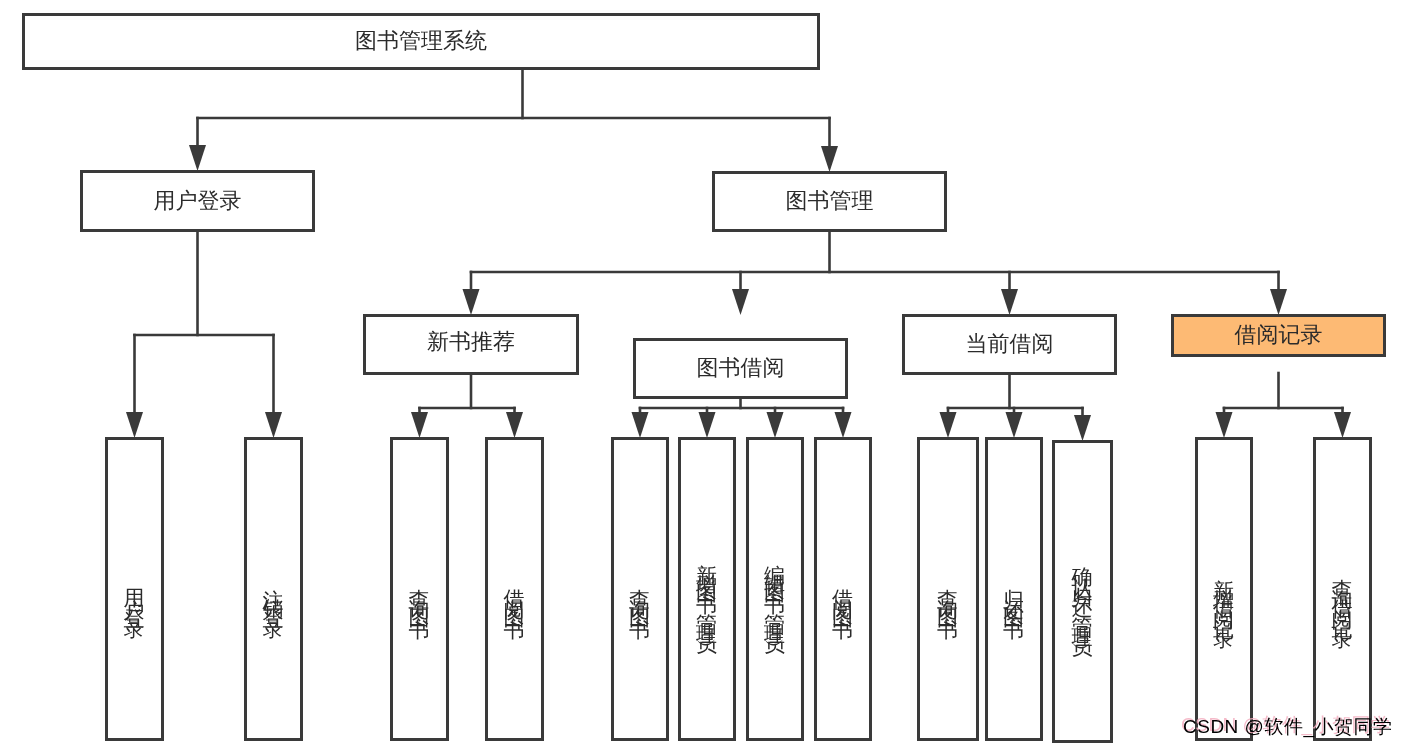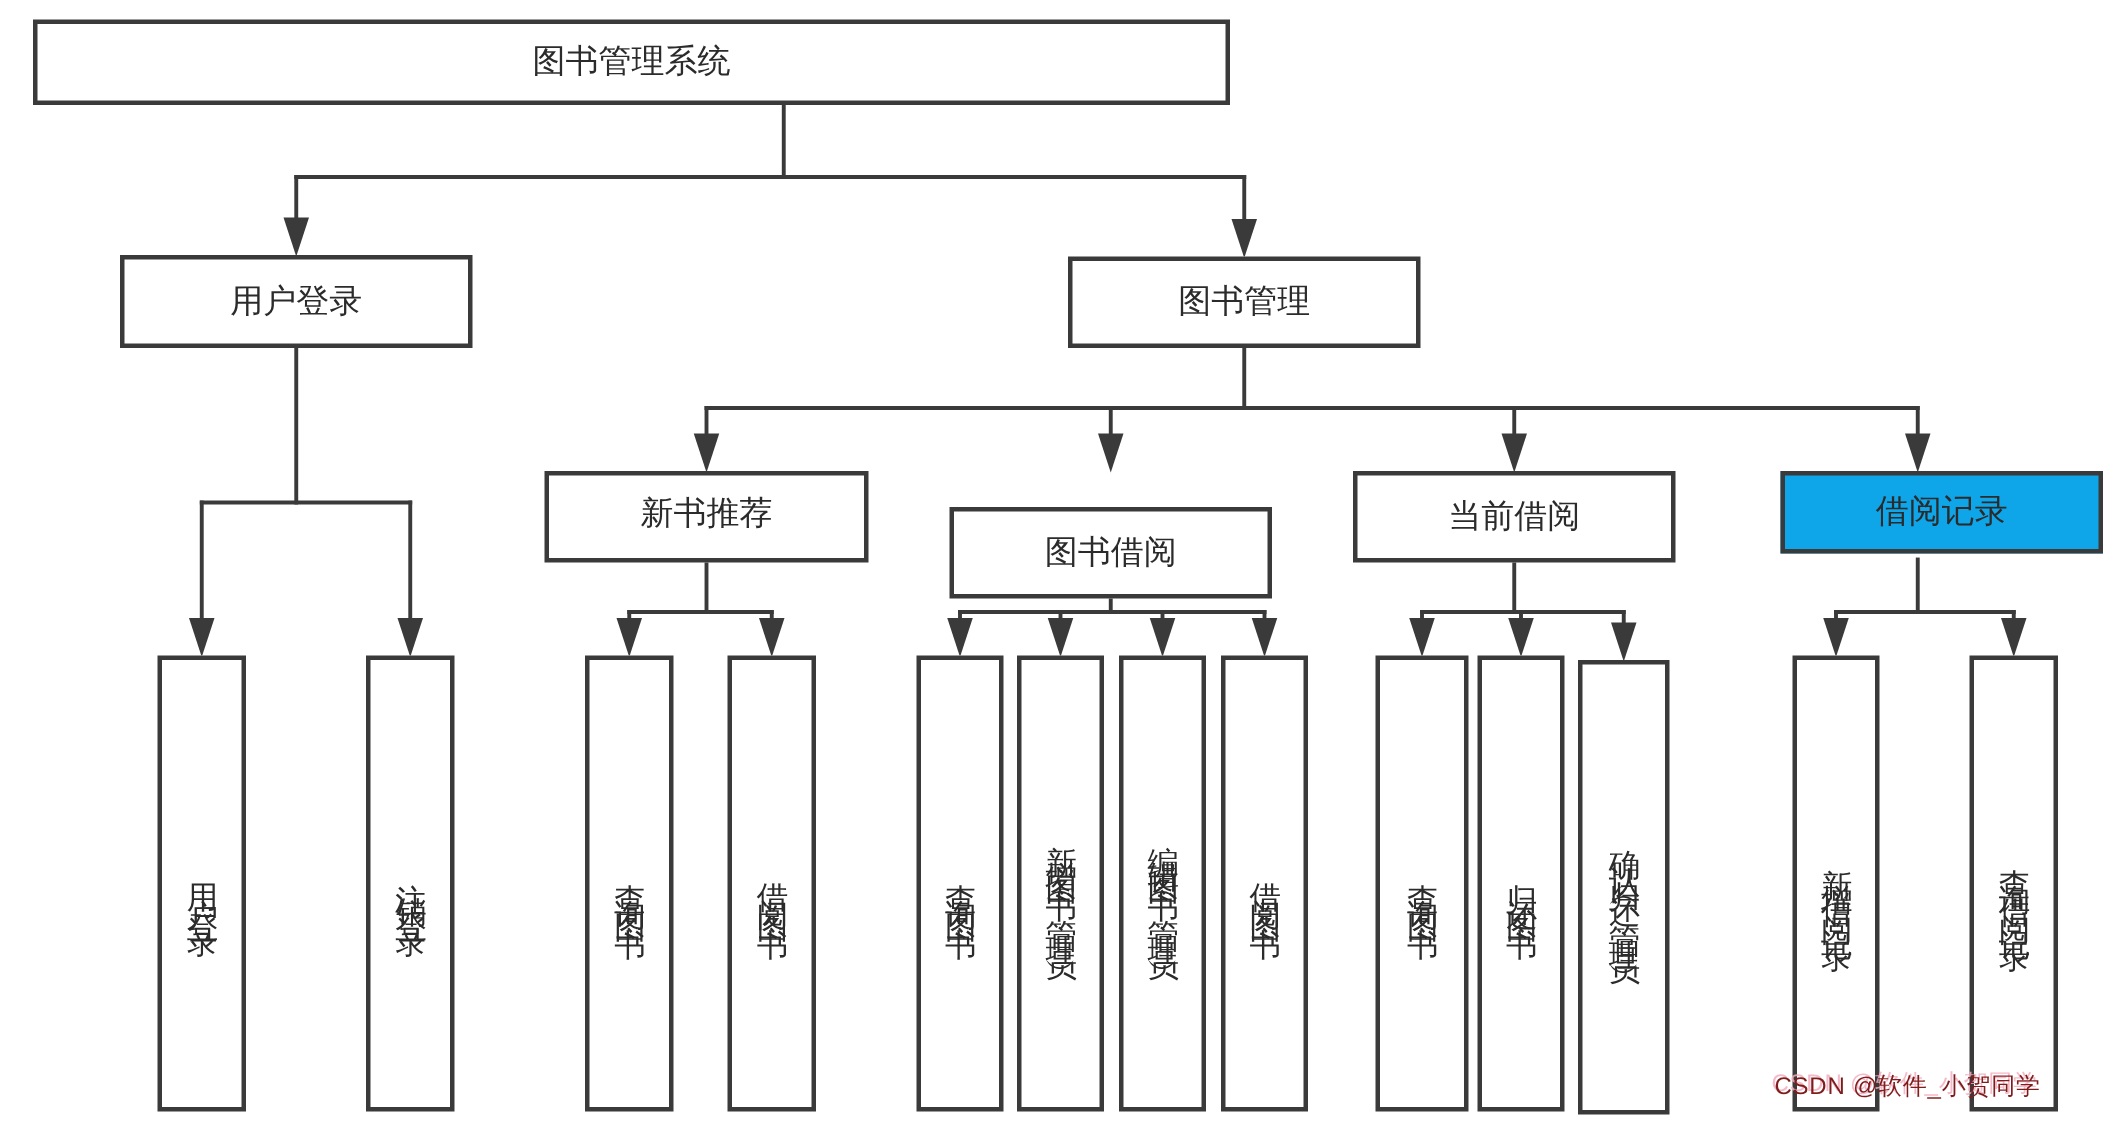--- a/index.html
+++ b/index.html
@@ -30,23 +30,23 @@
     text-orientation:mixed;
     font-size:21px;
     letter-spacing:10px;
     line-height:1;
     padding-top:6px;
   }
   #watermark{
     position:absolute;
     left:1183px;top:714px;
     z-index:3;
-    font-size:16px;
+    font-size:19px;
     letter-spacing:0.5px;
-    color:#7f1d1d;
+    color:#000000;
     text-shadow:-2px -2px 0 rgba(243,174,191,0.85);
     white-space:nowrap;
   }
 </style>
 </head>
 <body>
 
 <div id="canvas">
   <svg id="edges" width="1405" height="747">
       <g>
@@ -128,21 +128,21 @@
       </div>
       <div class="node" style="left: 363px; top: 314px; width: 216px; height: 61px; border-color: rgb(58, 58, 58); background: rgb(255, 255, 255); color: rgb(43, 43, 43); font-family: Liberation Mono, monospace;">
         <span>新书推荐</span>
       </div>
       <div class="node" style="left: 633px; top: 314px; width: 215px; height: 61px; border-color: rgb(58, 58, 58); background: rgb(255, 255, 255); color: rgb(43, 43, 43); margin-top: 24px;">
         <span>图书借阅</span>
       </div>
       <div class="node" style="left: 902px; top: 314px; width: 215px; height: 61px; border-color: rgb(58, 58, 58); background: rgb(255, 255, 255); color: rgb(43, 43, 43);">
         <span>当前借阅</span>
       </div>
-      <div class="node" style="left: 1171px; top: 314px; width: 215px; height: 55px; border-color: rgb(58, 58, 58); background: #0ea5e9; color: rgb(43, 43, 43); margin-left: 16px;">
+      <div class="node" style="left: 1171px; top: 314px; width: 215px; height: 43px; border-color: rgb(58, 58, 58); background: #fdba74; color: rgb(43, 43, 43);">
         <span>借阅记录</span>
       </div>
       <div class="node vert" style="left: 105px; top: 437px; width: 59px; height: 304px; border-color: rgb(58, 58, 58); background: rgb(255, 255, 255); color: rgb(43, 43, 43);">
         <span>用户登录</span>
       </div>
       <div class="node vert" style="left: 244px; top: 437px; width: 59px; height: 304px; border-color: rgb(58, 58, 58); background: rgb(255, 255, 255); color: rgb(43, 43, 43);">
         <span>注销登录</span>
       </div>
       <div class="node vert" style="left: 390px; top: 437px; width: 59px; height: 304px; border-color: rgb(58, 58, 58); background: rgb(255, 255, 255); color: rgb(43, 43, 43);">
         <span>查询图书</span>

